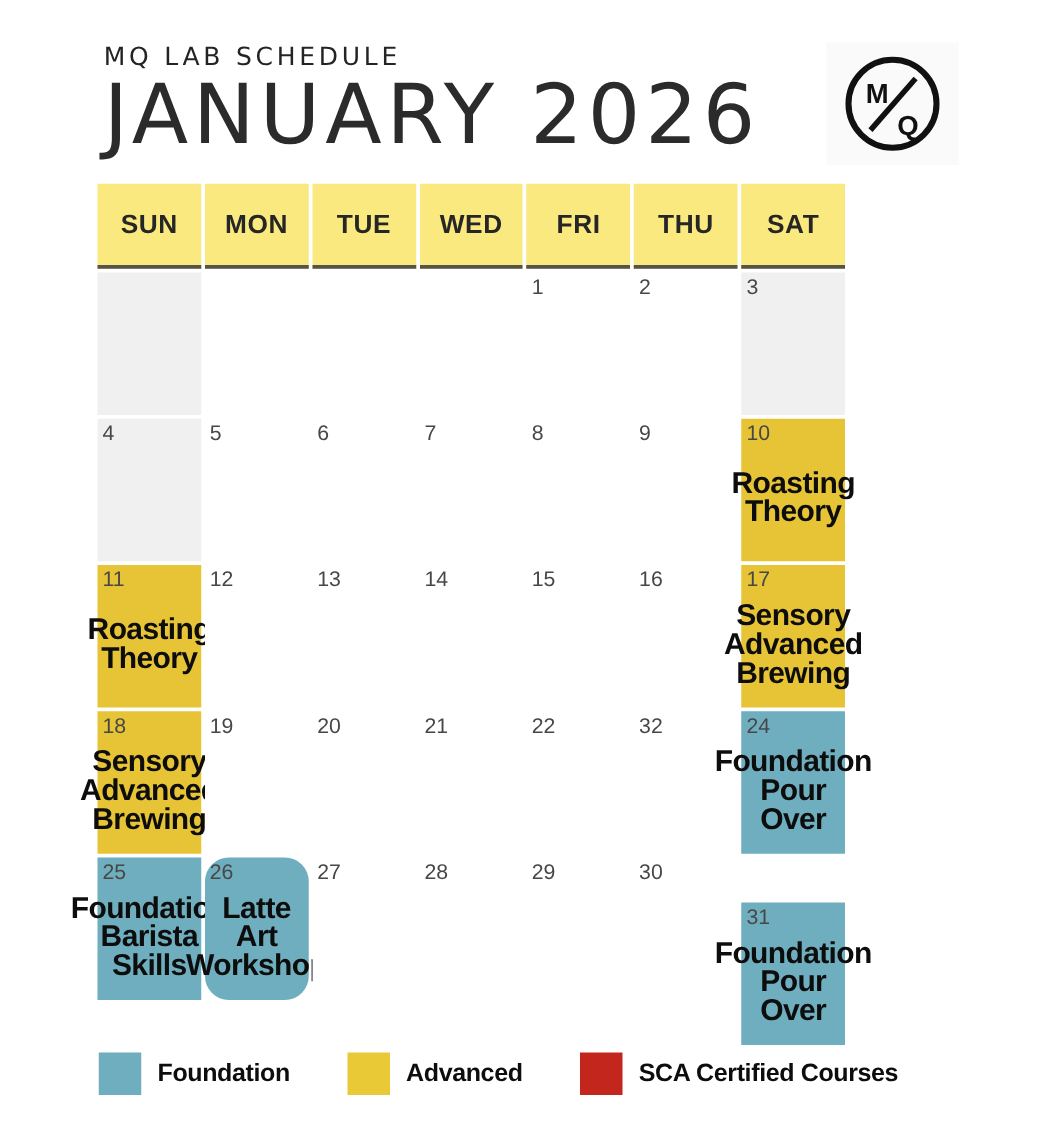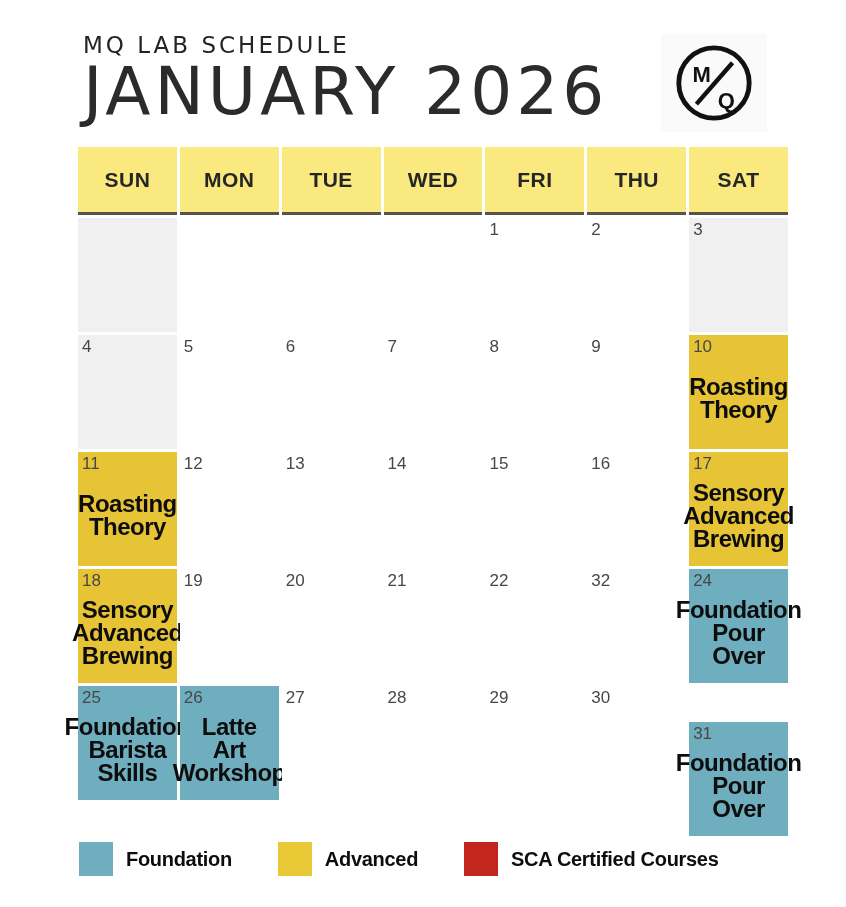--- a/index.html
+++ b/index.html
@@ -13,21 +13,21 @@
   }
 
   
   .masthead {
     position: absolute;
     left: 83px;
     top: 27px;
   }
   .kicker {
     font-family: "DejaVu Sans", sans-serif;
-    font-size: 23px;
+    font-size: 20px;
     line-height: 37px;
     letter-spacing: 3px;
     color: #242424;
   }
   .big-title {
     font-family: "DejaVu Sans", sans-serif;
     font-size: 66px;
     line-height: 54px;
     letter-spacing: 4px;
     color: #2b2b2b;
@@ -53,21 +53,21 @@
     font-weight: bold;
     font-size: 25px;
     fill: #111111;
   }
 
   
   .calendar {
     position: absolute;
     left: 78px;
     top: 147px;
-    width: 710px;
+    width: 598px;
   }
   .cal-head, .cal-row {
     display: grid;
     grid-template-columns: repeat(7, 1fr);
     column-gap: 3px;
   }
   .head-cell {
     height: 65px;
     background: var(--head-yellow, #FAE97E);
     border-bottom: 3px solid var(--head-border, #55534A);
@@ -271,21 +271,21 @@
 Over</div>
           </div>
         </div>
         <div class="cal-row">
           <div class="cell" style="background: rgb(111, 174, 190);">
             <div class="daynum">25</div>
             <div class="event">Foundation
 Barista
 Skills</div>
           </div>
-          <div class="cell" style="background: rgb(111, 174, 190);">
+          <div class="cell" style="background: rgb(111, 174, 190); border-radius: 19px;">
             <div class="daynum">26</div>
             <div class="event">Latte
 Art
 Workshop</div>
           </div>
           <div class="cell">
             <div class="daynum">27</div>
           </div>
           <div class="cell">
             <div class="daynum">28</div>

